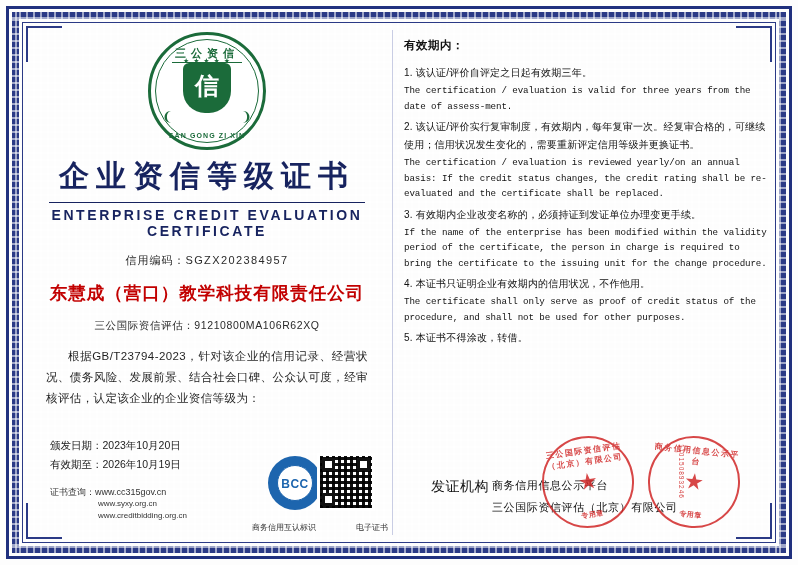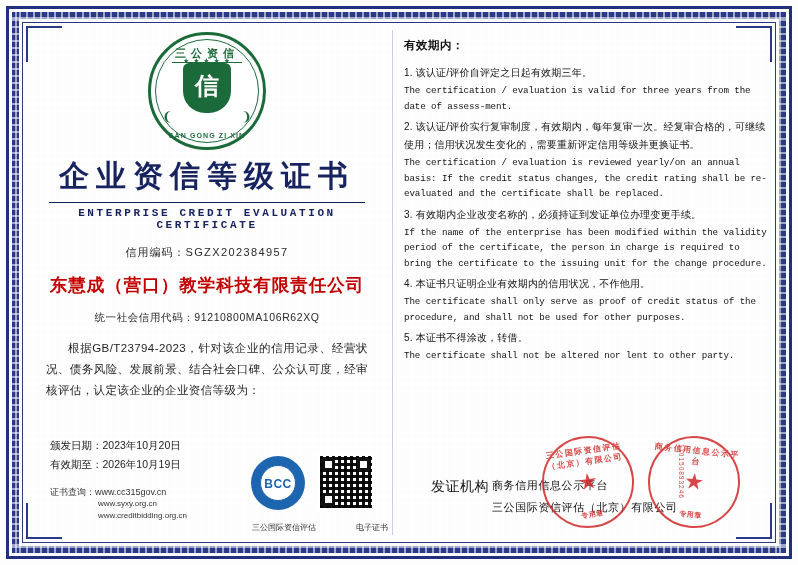--- a/index.html
+++ b/index.html
@@ -155,25 +155,24 @@
     letter-spacing: 7px;
     margin: 6px 0 0 0;
   }
   .title-rule {
     width: 316px;
     height: 1px;
     background: #17235f;
     margin: 5px auto 4px auto;
   }
   .sub-title {
-    font-size: 11px;
+    font-size: 14px;
     color: #17235f;
     letter-spacing: 2.6px;
     font-weight: bold;
-    font-family: Liberation Mono, monospace;
   }
   .row-line {
     font-size: 11px;
     color: #2a2a2a;
     margin-top: 14px;
     letter-spacing: 1px;
   }
   .row-line .val {
     letter-spacing: 1.4px;
   }
@@ -225,21 +224,21 @@
     text-align: left;
     font-size: 8px;
     color: #333;
     line-height: 12px;
   }
   .query-block .lbl { font-size: 9px; }
   .query-block a { color: #333; text-decoration: none; }
 
   .bcc {
     position: absolute;
-    left: 227px;
+    left: 244px;
     top: 432px;
     width: 54px;
     height: 54px;
   }
   .bcc .c-outer {
     position: absolute; inset: 0;
     border-radius: 50%;
     background: #1d65ae;
   }
   .bcc .c-inner {
@@ -413,21 +412,21 @@
     <div class="title-rule"></div>
     <div class="sub-title">ENTERPRISE CREDIT EVALUATION CERTIFICATE</div>
 
     <div class="row-line">
       <span>信用编码：</span><span class="val">SGZX202384957</span>
     </div>
 
     <div class="company">东慧成（营口）教学科技有限责任公司</div>
 
     <div class="row-line2">
-      <span>统一社会信用代码：</span><span>91210800MA106R62XQ</span>
+      <span>三公国际资信评估：</span><span>91210800MA106R62XQ</span>
     </div>
 
     <div class="paragraph">根据GB/T23794-2023，针对该企业的信用记录、经营状况、债务风险、发展前景、结合社会口碑、公众认可度，经审核评估，认定该企业的企业资信等级为：</div>
 
 
     <div class="issue-block">
       <div>
         <span>颁发日期：</span><span>2023年10月20日</span>
       </div>
       <div>
@@ -452,42 +451,41 @@
       <div class="c-inner">BCC</div>
     </div>
 
     <div class="qr">
       <div class="q-tl"></div>
       <div class="q-tr"></div>
       <div class="q-bl"></div>
     </div>
 
     <div class="marks">
-      <span>三公国际资信评估</span>
+      <span>商务信用互认标识</span>
       <span>电子证书</span>
     </div>
   </div>
 
   <div class="right">
     <h3>有效期内：</h3>
 
     <div class="note-cn">1. 该认证/评价自评定之日起有效期三年。</div>
     <div class="note-en">The certification / evaluation is valid for three years from the date of assess-ment.</div>
 
     <div class="note-cn">2. 该认证/评价实行复审制度，有效期内，每年复审一次。经复审合格的，可继续使用；信用状况发生变化的，需要重新评定信用等级并更换证书。</div>
     <div class="note-en">The certification / evaluation is reviewed yearly/on an annual basis: If the credit status changes, the credit rating shall be re-evaluated and the certificate shall be replaced.</div>
 
     <div class="note-cn">3. 有效期内企业改变名称的，必须持证到发证单位办理变更手续。</div>
     <div class="note-en">If the name of the enterprise has been modified within the validity period of the certificate, the person in charge is required to bring the certificate to the issuing unit for the change procedure.</div>
 
     <div class="note-cn">4. 本证书只证明企业有效期内的信用状况，不作他用。</div>
     <div class="note-en">The certificate shall only serve as proof of credit status of the procedure, and shall not be used for other purposes.</div>
 
     <div class="note-cn">5. 本证书不得涂改，转借。</div>
-    <div class="note-en">The certificate shall not be altered nor lent to other party.</div>
   </div>
 
   <div class="issuer">发证机构：</div>
 
   <div class="issuer-names">
     <div>商务信用信息公示平台</div>
     <div>三公国际资信评估（北京）有限公司</div>
   </div>
 
   <div class="seal a">

